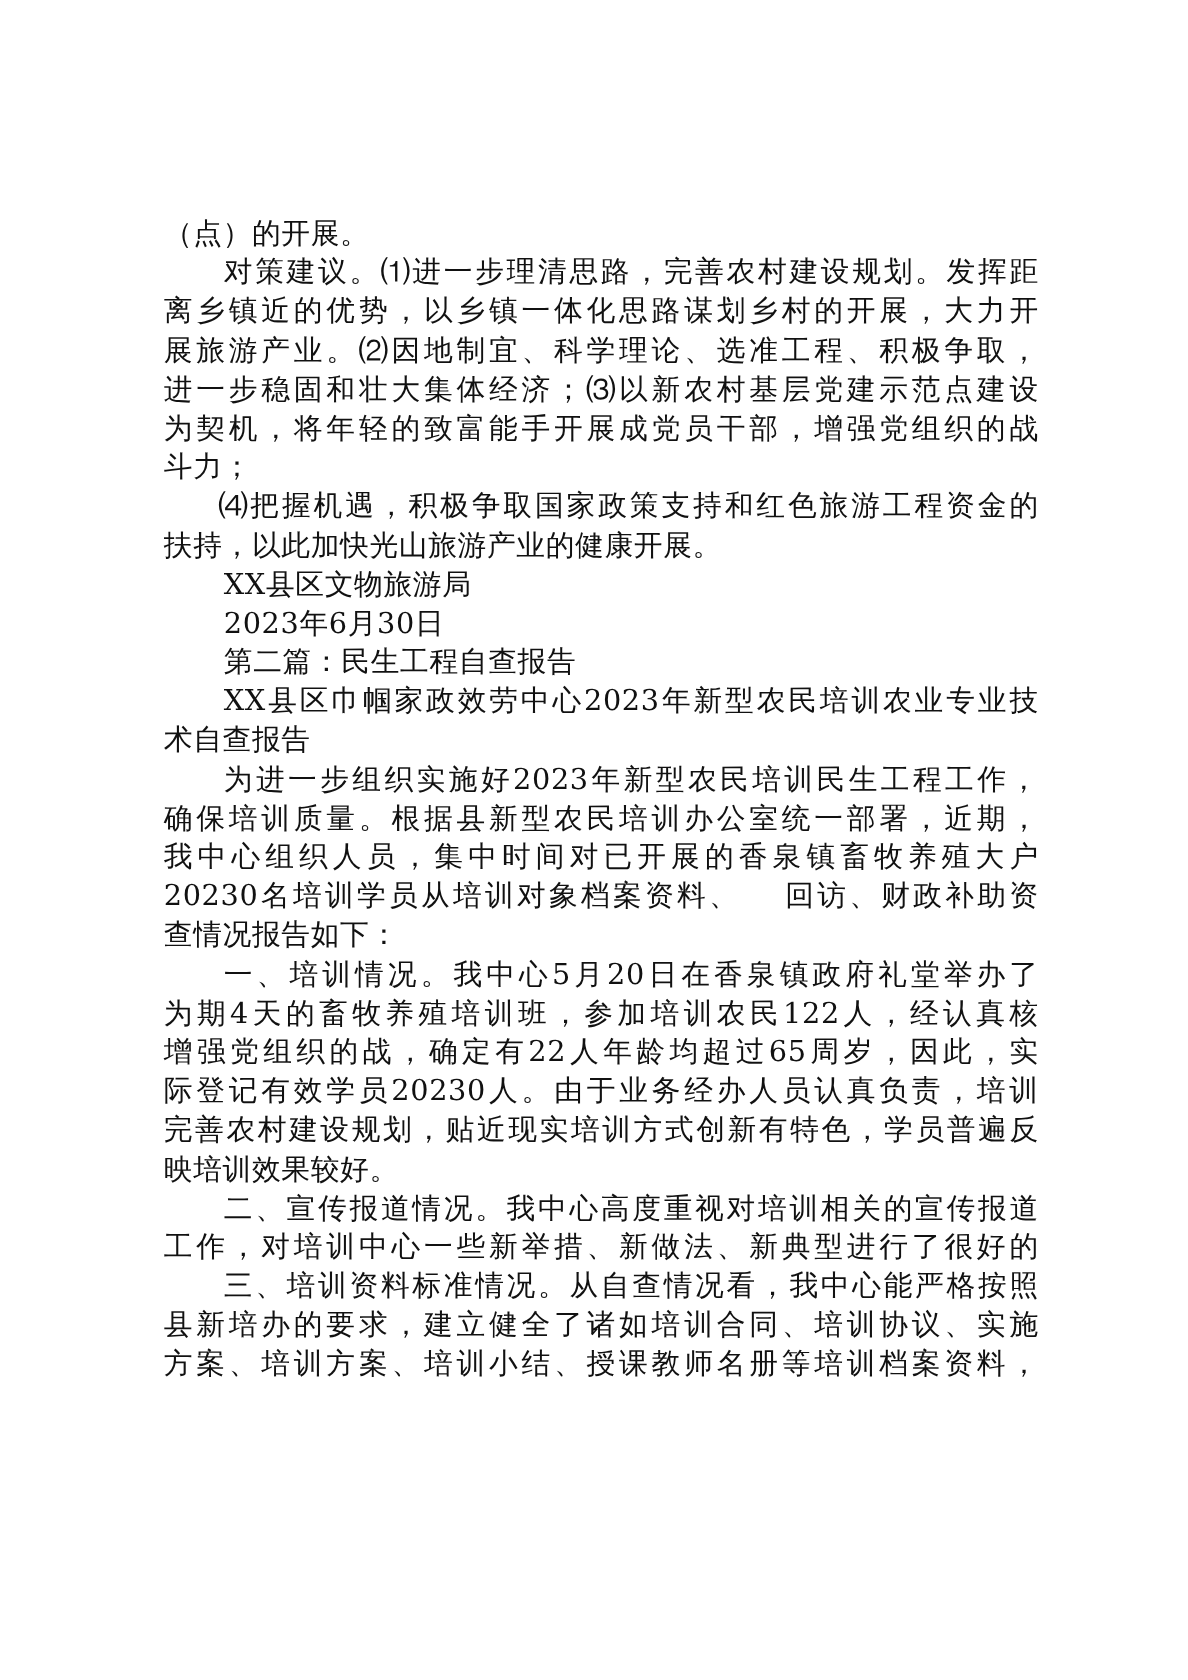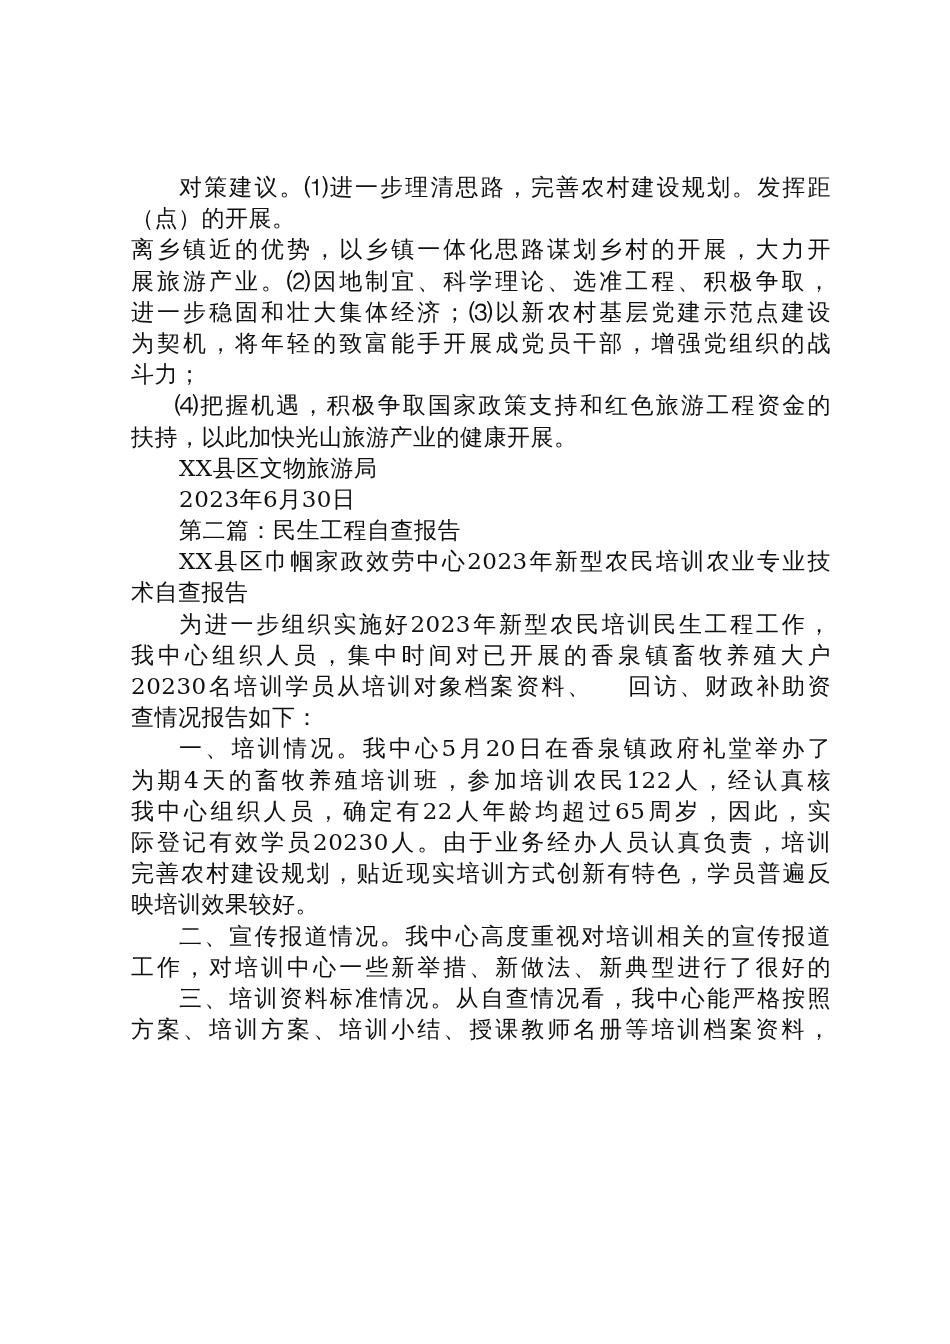--- a/index.html
+++ b/index.html
@@ -33,41 +33,43 @@
       text-align: justify;
       text-align-last: justify;
     }
     .ind1 { padding-left: 48px; }
     .ind2 { padding-left: 44px; }
   </style>
 </head>
 <body>
 
 <div class="page">
+  <div class="line">（点）的开展。</div>
   <div class="line ind1 justify">对策建议。⑴进一步理清思路，完善农村建设规划。发挥距</div>
-  <div class="line">（点）的开展。</div>
   <div class="line justify">离乡镇近的优势，以乡镇一体化思路谋划乡村的开展，大力开</div>
   <div class="line justify">展旅游产业。⑵因地制宜、科学理论、选准工程、积极争取，</div>
   <div class="line justify">进一步稳固和壮大集体经济；⑶以新农村基层党建示范点建设</div>
   <div class="line justify">为契机，将年轻的致富能手开展成党员干部，增强党组织的战</div>
   <div class="line">斗力；</div>
   <div class="line ind2 justify">⑷把握机遇，积极争取国家政策支持和红色旅游工程资金的</div>
   <div class="line">扶持，以此加快光山旅游产业的健康开展。</div>
   <div class="line ind1">XX县区文物旅游局</div>
   <div class="line ind1">2023年6月30日</div>
   <div class="line ind1">第二篇：民生工程自查报告</div>
   <div class="line ind1 justify">XX县区巾帼家政效劳中心2023年新型农民培训农业专业技</div>
   <div class="line">术自查报告</div>
   <div class="line ind1 justify">为进一步组织实施好2023年新型农民培训民生工程工作，</div>
+  <div class="line justify">确保培训质量。根据县新型农民培训办公室统一部署，近期，</div>
   <div class="line justify">我中心组织人员，集中时间对已开展的香泉镇畜牧养殖大户</div>
   <div class="line justify">20230名培训学员从培训对象档案资料、　 回访、财政补助资</div>
   <div class="line">查情况报告如下：</div>
   <div class="line ind1 justify">一、培训情况。我中心5月20日在香泉镇政府礼堂举办了</div>
   <div class="line justify">为期4天的畜牧养殖培训班，参加培训农民122人，经认真核</div>
-  <div class="line justify">我中心组织人员，确定有22人年龄均超过65周岁，因此，实</div>
+  <div class="line justify">增强党组织的战，确定有22人年龄均超过65周岁，因此，实</div>
   <div class="line justify">际登记有效学员20230人。由于业务经办人员认真负责，培训</div>
   <div class="line justify">完善农村建设规划，贴近现实培训方式创新有特色，学员普遍反</div>
   <div class="line">映培训效果较好。</div>
   <div class="line ind1 justify">二、宣传报道情况。我中心高度重视对培训相关的宣传报道</div>
   <div class="line justify">工作，对培训中心一些新举措、新做法、新典型进行了很好的</div>
   <div class="line ind1 justify">三、培训资料标准情况。从自查情况看，我中心能严格按照</div>
+  <div class="line justify">县新培办的要求，建立健全了诸如培训合同、培训协议、实施</div>
   <div class="line justify">方案、培训方案、培训小结、授课教师名册等培训档案资料，</div>
 </div>
 
 </body></html>

